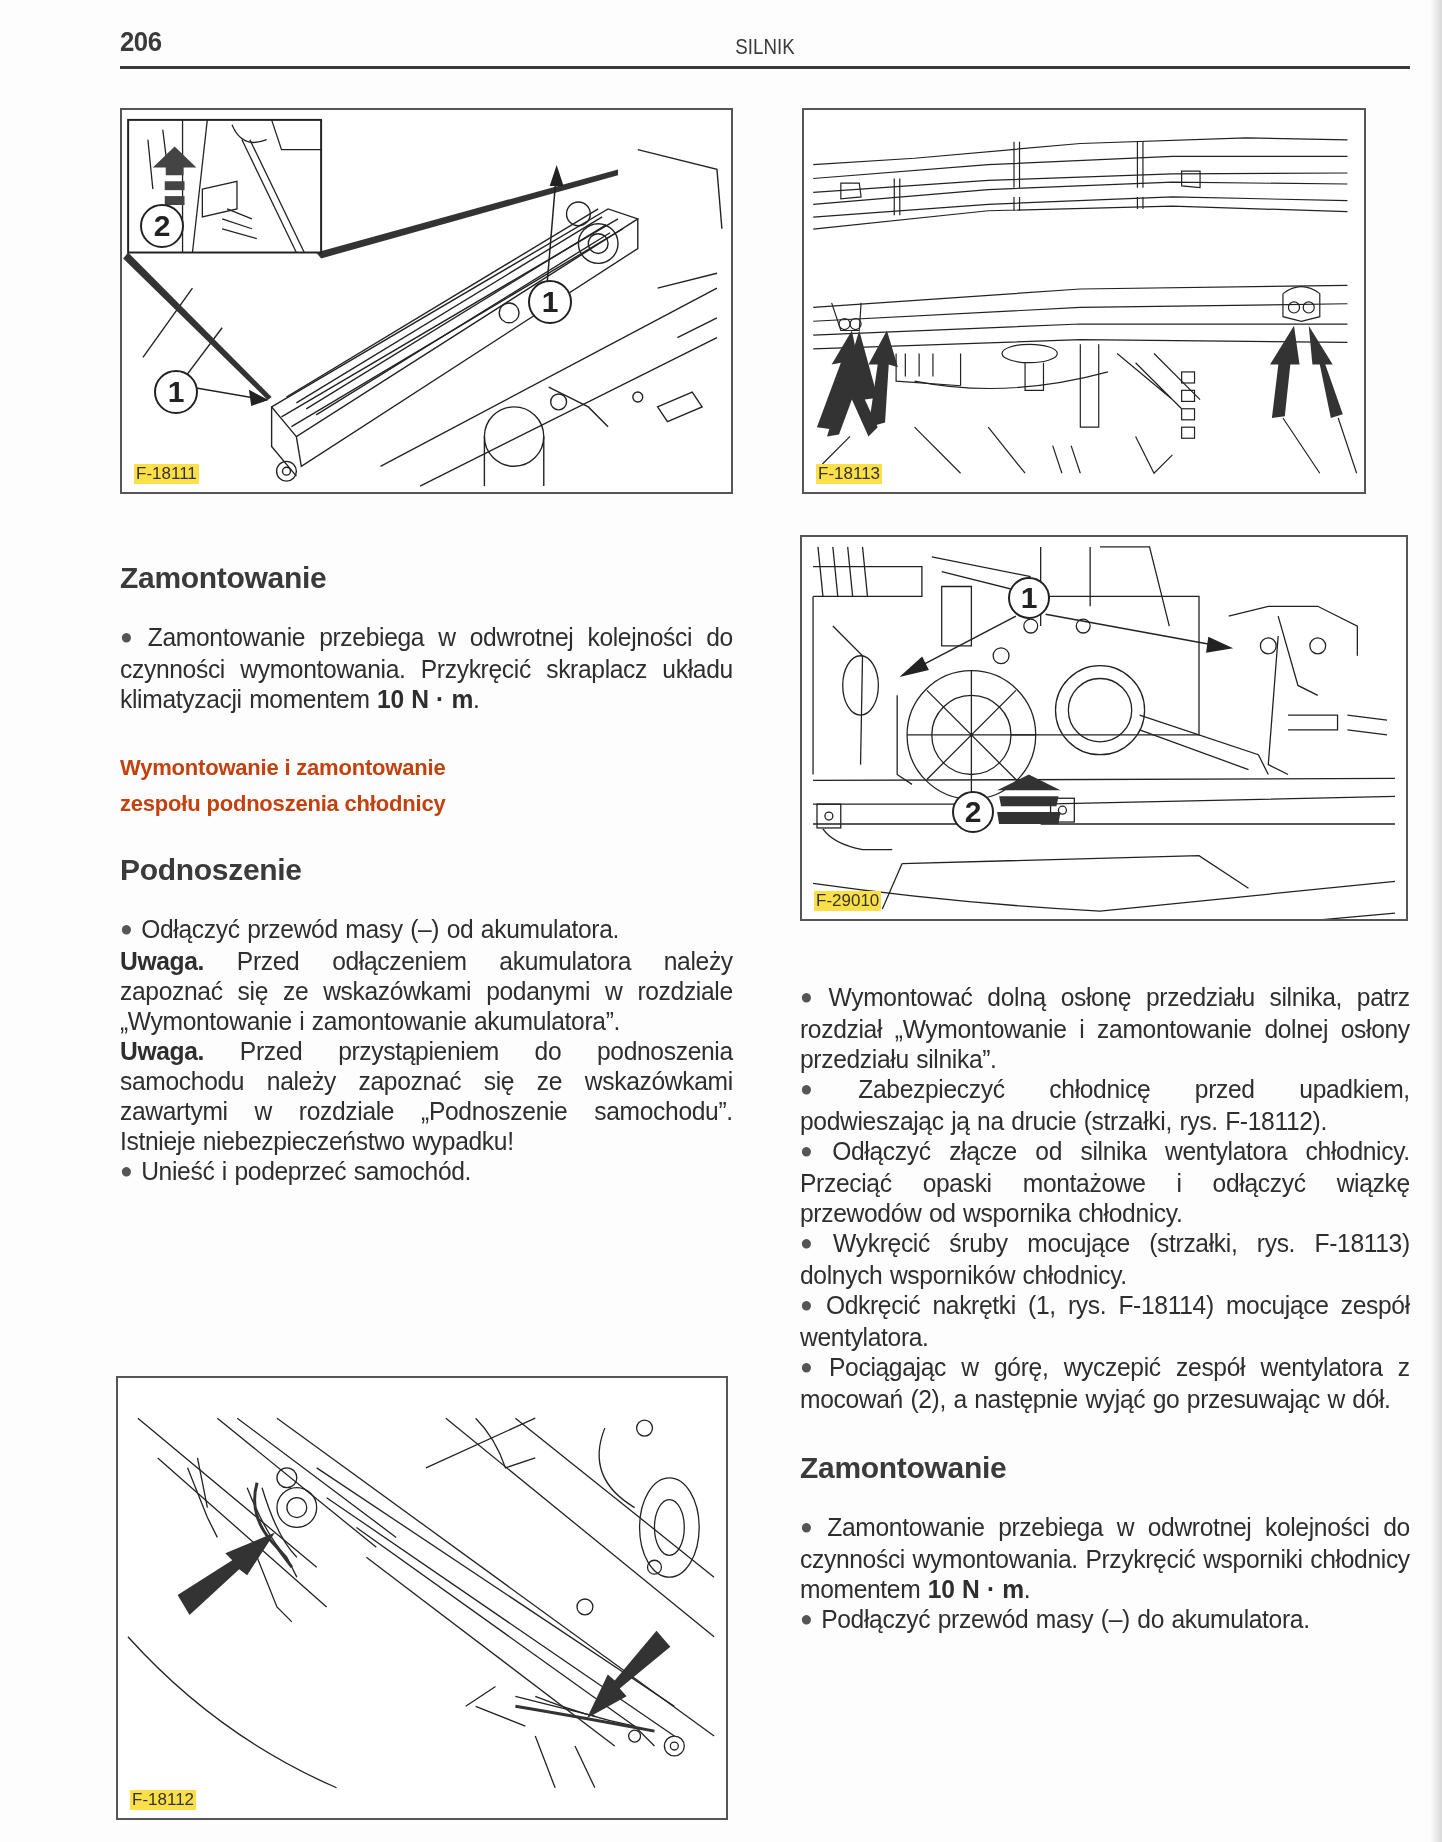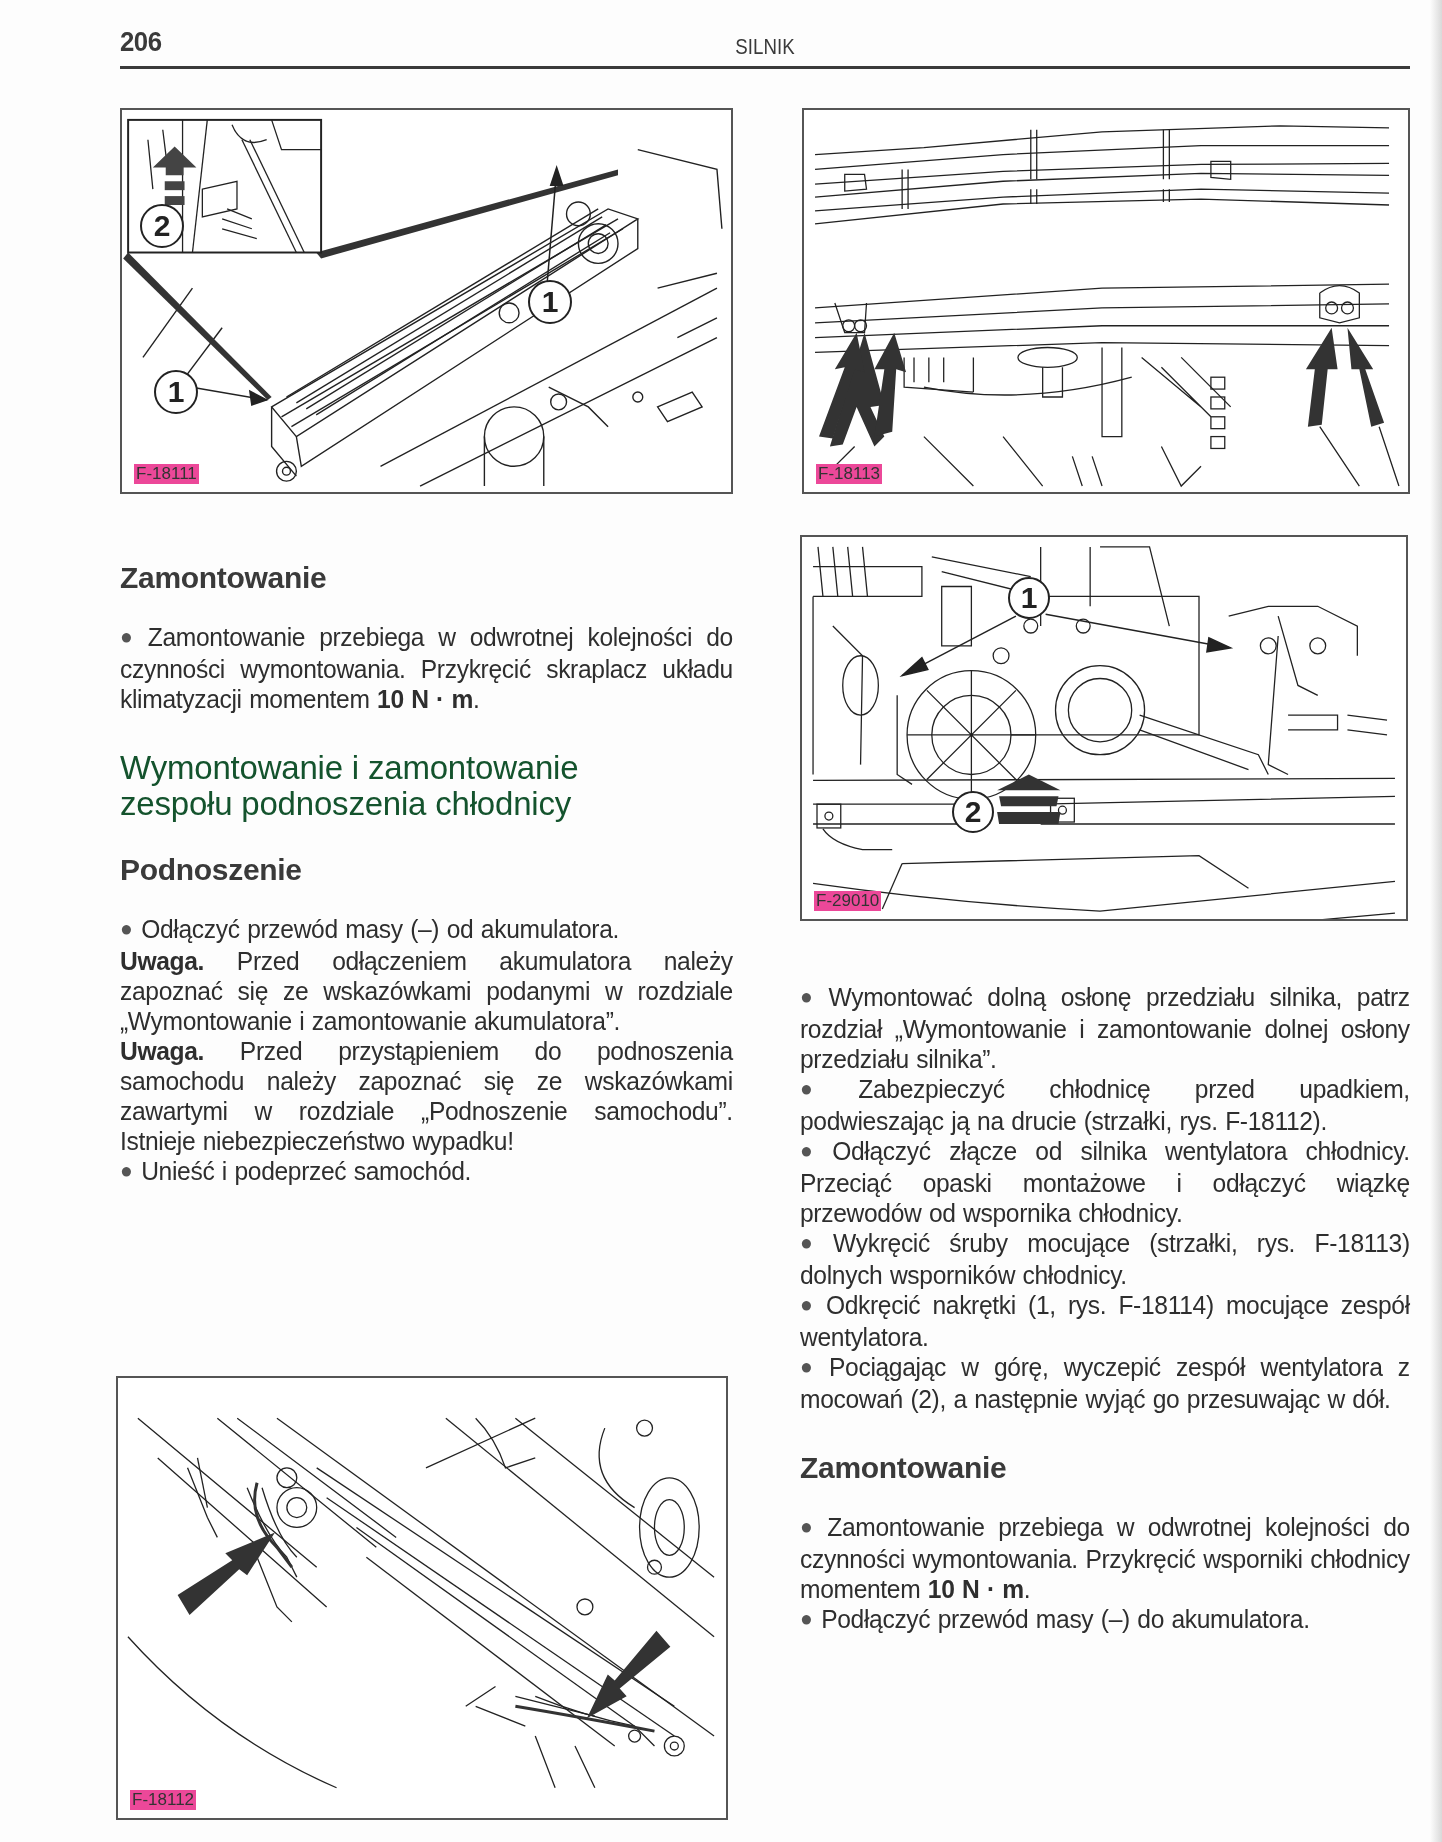--- a/index.html
+++ b/index.html
@@ -22,31 +22,31 @@
   }
   .head-rule {
     position:absolute; left:120px; top:66px; width:1290px; height:3px; background:#3a3a3a;
   }
   .figure {
     position:absolute; border:2px solid #555; background:#fff; box-sizing:border-box;
   }
   .figure svg { position:absolute; left:0; top:0; width:100%; height:100%; }
   .fig-label {
     position:absolute; left:12px; bottom:8px; font-size:17px; color:#333;
-    background:#ec4899; padding:0 2px;
+    background:#fde047; padding:0 2px;
   }
   .col { position:absolute; }
   .col-left { left:120px; width:613px; }
   .col-right { left:800px; width:610px; }
   .h-italic {
     font-size:30px; font-weight:bold; color:#3a3a3a;
     margin:0; line-height:36px; letter-spacing:-0.3px;
   }
   .h-section {
-    font-size:33px; font-weight:normal; color:#14532d; margin:0; line-height:36px;
+    font-size:22px; font-weight:bold; color:#c2410c; margin:0; line-height:36px;
     letter-spacing:-0.2px;
   }
   .para {
     font-size:25.5px; line-height:30px; margin:0; text-align:justify;
     color:#2e2e2e; letter-spacing:-0.35px; word-spacing:1px;
     transform:scaleX(0.965); transform-origin:left top; width:103.6%;
   }
   .para b { font-weight:bold; }
   .bullet { color:#555; font-size:22px; margin-right:9px; position:relative; top:-2px; }
   .circle-num {
@@ -123,21 +123,21 @@
       <path d="M428 180 L438 60" fill="none"></path>
       <path d="M438 58 L432 76 L444 76 Z"></path>
     </g>
   </svg>
   <div class="circle-num" style="left:32px; top:260px;">1</div>
   <div class="circle-num" style="left:406px; top:170px;">1</div>
   <div class="circle-num" style="left:18px; top:94px;">2</div>
   <div class="fig-label">F-18111</div>
 </div>
 
-<div class="figure" style="left:802px; top:108px; width:608px; height:386px;text-align:center;">
+<div class="figure" style="left:802px; top:108px; width:564px; height:386px;text-align:center;">
   <svg viewBox="0 0 608 386">
     <g fill="none" stroke="#222" stroke-width="1.3">
       <path d="M10 45 L120 38 L300 22 L480 16 L590 18"></path>
       <path d="M10 60 L200 45 L400 36 L590 36"></path>
       <path d="M10 75 L200 62 L400 55 L590 54"></path>
       <path d="M10 88 L200 72 L400 64 L590 66"></path>
       <path d="M10 102 L200 88 L400 80 L590 84"></path>
       <path d="M10 115 L200 95 L400 90 L590 96"></path>
       <path d="M98 60 L98 100 M104 60 L104 100"></path>
       <path d="M228 20 L228 70 M234 20 L234 70"></path>

